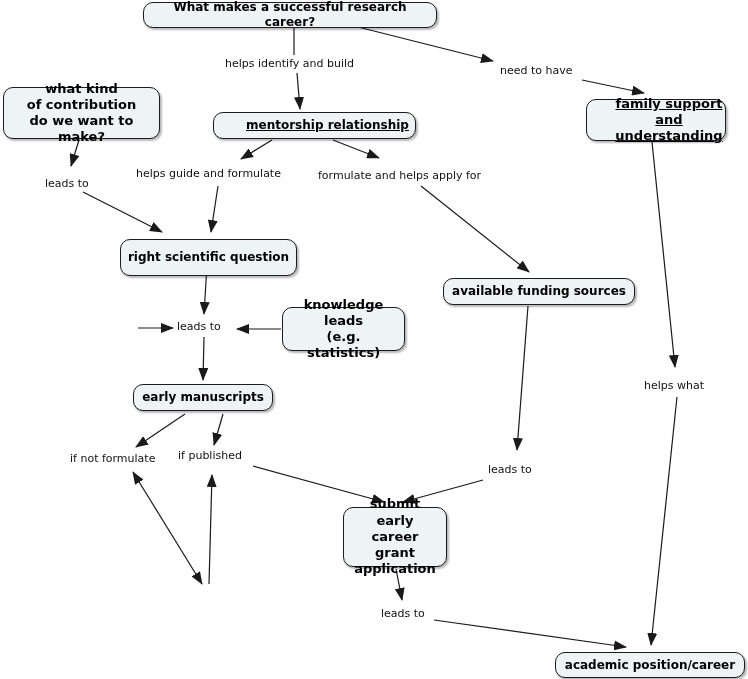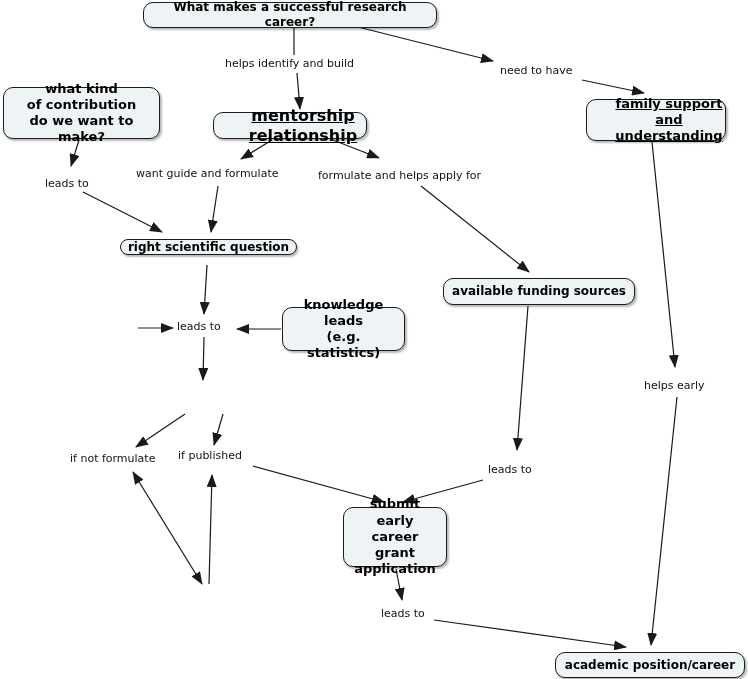--- a/index.html
+++ b/index.html
@@ -78,46 +78,47 @@
     <line x1="396" y1="569" x2="402" y2="600" marker-end="url(#ah)"></line>
     <line x1="434" y1="620" x2="626" y2="647" marker-end="url(#ah)"></line>
   </svg>
 
   <div class="node" style="left:143px;top:2px;width:294px;height:26px;font-size:12px">What makes a successful research career?</div>
 
   <div class="node" style="left:3px;top:87px;width:157px;height:52px">what kind
 of contribution
 do we want to make?</div>
 
-  <div class="node u" style="left:213px;top:112px;width:154px;height:27px;font-size:16px">mentorship relationship</div>
+  <div class="node u" style="left:213px;top:112px;width:203px;height:27px;font-size:12px">mentorship relationship</div>
 
   <div class="node u" style="left:586px;top:99px;width:140px;height:42px">family support
 and understanding</div>
 
-  <div class="node" style="left:120px;top:239px;width:177px;height:16px;font-size:12px">right scientific question</div>
+  <div class="node" style="left:120px;top:239px;width:177px;height:37px;font-size:12px">right scientific question</div>
 
 
   <div class="node" style="left:282px;top:307px;width:123px;height:44px">knowledge leads
 (e.g. statistics)</div>
 
   <div class="node" style="left:443px;top:278px;width:192px;height:27px;font-size:12px">available funding sources</div>
 
+  <div class="node" style="left:133px;top:384px;width:140px;height:27px;font-size:12px">early manuscripts</div>
 
   <div class="node" style="left:343px;top:507px;width:104px;height:60px">submit early
 career grant
 application</div>
 
 
   <div class="node" style="left:555px;top:652px;width:190px;height:26px;font-size:12px">academic position/career</div>
 
   <div class="edge-label" style="left:225px;top:57px">helps identify and build</div>
   <div class="edge-label" style="left:500px;top:64px">need to have</div>
   <div class="edge-label" style="left:45px;top:177px">leads to</div>
-  <div class="edge-label" style="left:136px;top:167px">want guide and formulate</div>
+  <div class="edge-label" style="left:136px;top:167px">helps guide and formulate</div>
   <div class="edge-label" style="left:318px;top:169px">formulate and helps apply for</div>
   <div class="edge-label" style="left:177px;top:320px">leads to</div>
   <div class="edge-label" style="left:70px;top:452px">if not formulate</div>
   <div class="edge-label" style="left:178px;top:449px">if published</div>
   <div class="edge-label" style="left:488px;top:463px">leads to</div>
-  <div class="edge-label" style="left:644px;top:379px">helps early</div>
+  <div class="edge-label" style="left:644px;top:379px">helps what</div>
   <div class="edge-label" style="left:381px;top:607px">leads to</div>
 
 </div>
 
 </body></html>

